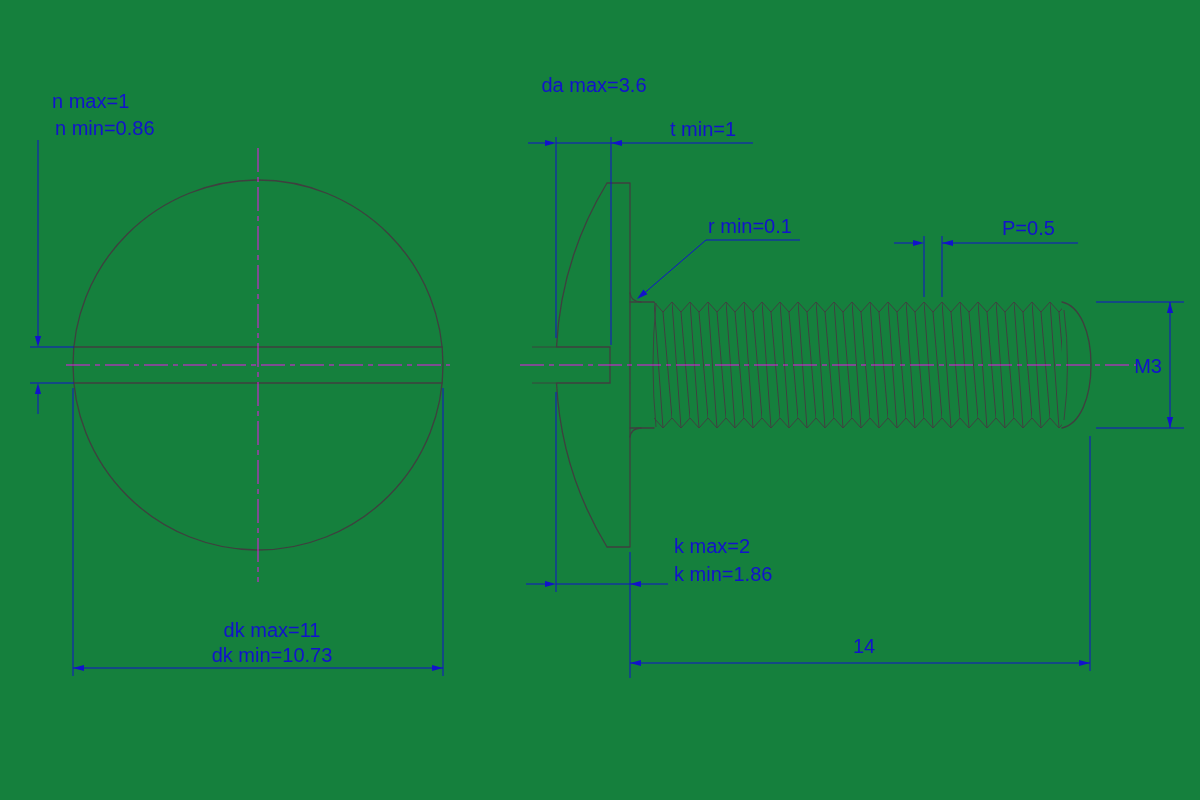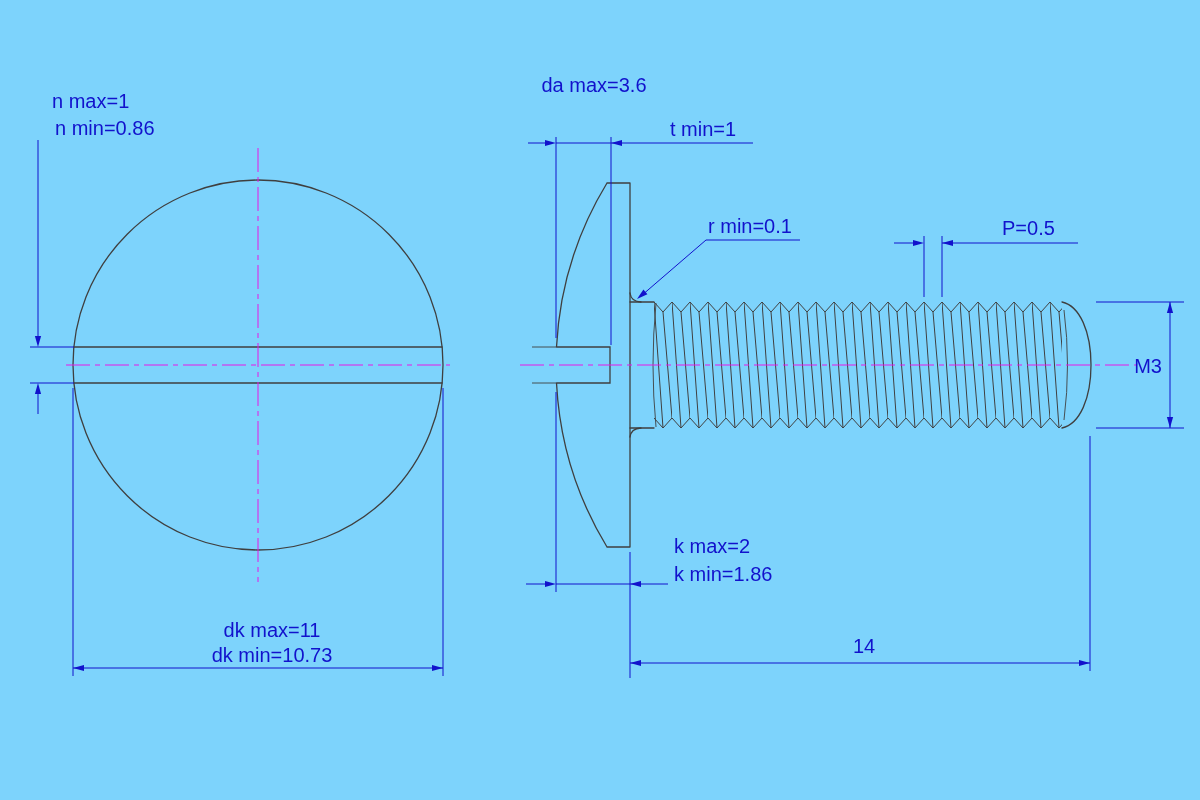--- a/index.html
+++ b/index.html
@@ -1,16 +1,16 @@
 <!DOCTYPE html>
 <html><head>
 <meta charset="utf-8">
 <style>
   html,body{margin:0;padding:0;background:#ffffff;}
-  .canvas{position:relative;width:1200px;height:800px;background:#7dd3fc;overflow:hidden;
+  .canvas{position:relative;width:1200px;height:800px;background:#15803d;overflow:hidden;
           font-family:"Liberation Sans",sans-serif;}
   svg{position:absolute;left:0;top:0;}
   .out{stroke:#3f3f3f;fill:none;stroke-width:1.3;stroke-linecap:round;}
   .thin{stroke:#3f3f3f;fill:none;stroke-width:0.9;}
   .cl{stroke:#e818e8;fill:none;stroke-width:1;stroke-dasharray:24 5 5 5;}
   .dim{stroke:#1212cc;fill:none;stroke-width:1;}
   .arr{fill:#1212cc;stroke:none;}
   .dimtext{fill:#1212cc;font-family:"Liberation Sans",sans-serif;font-size:20px;}
 </style>
 </head>

